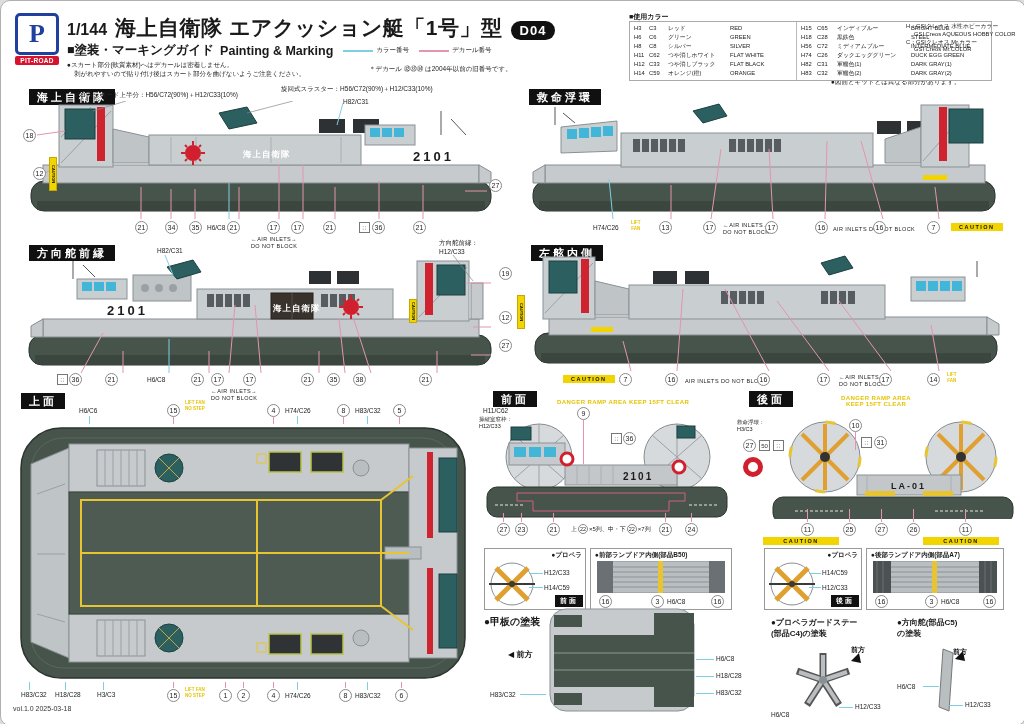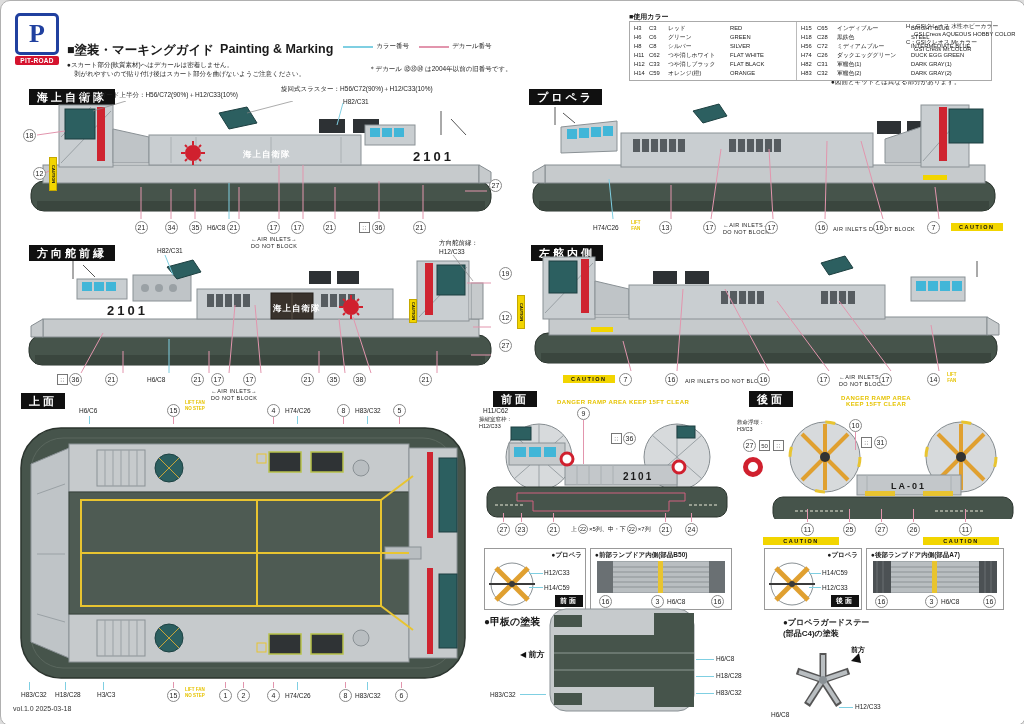--- a/index.html
+++ b/index.html
@@ -64,21 +64,26 @@
 <body>
 
 <div id="page">
 
   <div class="logo" style="left:14px;top:12px">
     <div class="logobox">
       <span class="logoP">P</span>
     </div>
     <div class="logoband">PIT-ROAD</div>
   </div>
-  <div class="abs" style="left:66px;top:41px;display:flex;align-items:flex-start">
+  <div class="abs" style="left:66px;top:13px;display:flex;align-items:baseline;gap:8px">
+    <span class="h-scale">1/144</span>
+    <span class="h-title">海上自衛隊 エアクッション艇「1号」型</span>
+    <span class="badge">D04</span>
+  </div>
+  <div class="abs" style="left:66px;top:41px;display:flex;align-items:center">
     <span class="h-guide">■塗装・マーキングガイド</span>
     <span class="h-guide" style="margin-left:6px">Painting &amp; Marking</span>
     <span class="leg">
       <span class="legline" style="background:#7fcfe2"></span>
       <span>カラー番号</span>
       </span>
     <span class="leg">
       <span class="legline" style="background:#e295ad"></span>
       <span>デカール番号</span>
       </span>
@@ -233,21 +238,21 @@
     <span class="sq" style="left:350px;top:137px">∷</span>
     <span class="chip" style="left:363px;top:136px">36</span>
     <span class="chip" style="left:404px;top:136px">21</span>
     <div class="air" style="left:242px;top:151px">
       <div>←AIR INLETS→</div>
         <div>DO NOT BLOCK</div>
       </div>
   </div>
 
   <div class="abs" style="left:518px;top:84px;width:502px;height:156px">
-    <span class="vlabel" style="left:10px;top:4px">プロペラ</span>
+    <span class="vlabel" style="left:10px;top:4px">救命浮環</span>
     <svg class="abs" style="left:6px;top:16px" width="490" height="118" viewBox="0 0 490 118">
       <rect x="8" y="80" width="462" height="30" rx="13" fill="#46544b" stroke="#2b342e"></rect>
       <rect x="14" y="100" width="450" height="9" fill="#3a463e"></rect>
       <rect x="20" y="64" width="440" height="18" fill="#c6cacc" stroke="#868d91"></rect>
       <polygon points="8,71 20,64 20,82 8,82" fill="#c6cacc" stroke="#868d91"></polygon>
       <polygon points="36,26 92,20 92,50 36,52" fill="#c9ced1" stroke="#8a9195"></polygon>
       <rect x="42" y="28" width="10" height="10" fill="#41b6d8"></rect>
         <rect x="54" y="27" width="10" height="10" fill="#41b6d8"></rect>
         <rect x="66" y="26" width="10" height="10" fill="#41b6d8"></rect>
         <rect x="78" y="25" width="10" height="10" fill="#41b6d8"></rect>
@@ -753,21 +758,21 @@
       <rect x="59" y="0" width="5" height="32" fill="#e8c430"></rect>
     </svg>
     <span class="chip" style="left:8px;top:46px">16</span>
     <span class="chip" style="left:58px;top:46px">3</span>
     <span class="colab" style="left:74px;top:49px">H6/C8</span>
     <span class="chip" style="left:116px;top:46px">16</span>
   </div>
 
   <div class="abs" style="left:483px;top:604px;width:256px;height:116px">
     <span class="ptitle" style="left:0px;top:10px;font-size:10px">●甲板の塗装</span>
-    <span class="arrowlab" style="left:36px;top:44px">◀ 前方</span>
+    <span class="arrowlab" style="left:24px;top:44px">◀ 前方</span>
     <svg class="abs" style="left:62px;top:2px" width="165" height="108" viewBox="0 0 165 108">
       <rect x="4" y="2" width="144" height="102" rx="16" fill="#c6cacc" stroke="#8a9195"></rect>
       <rect x="8" y="8" width="28" height="12" fill="#46544b"></rect>
       <rect x="8" y="86" width="28" height="12" fill="#46544b"></rect>
       <rect x="108" y="6" width="40" height="22" fill="#46544b"></rect>
       <rect x="108" y="80" width="40" height="20" fill="#46544b"></rect>
       <rect x="8" y="28" width="140" height="52" fill="#46544b"></rect>
       <line x1="8" y1="46" x2="148" y2="46" stroke="#8d9994"></line>
       <line x1="8" y1="63" x2="148" y2="63" stroke="#8d9994"></line>
     </svg>
@@ -775,21 +780,21 @@
     <span class="colab" style="left:232px;top:50px">H6/C8</span>
     <div class="clh" style="left:212px;top:71px;width:18px"></div>
     <span class="colab" style="left:232px;top:67px">H18/C28</span>
     <div class="clh" style="left:212px;top:88px;width:18px"></div>
     <span class="colab" style="left:232px;top:84px">H83/C32</span>
     <span class="colab" style="left:6px;top:86px">H83/C32</span>
     <div class="clh" style="left:36px;top:89px;width:26px"></div>
   </div>
 
   <div class="abs" style="left:766px;top:616px;width:128px;height:104px">
-    <div class="ptitle" style="left:16px;top:0px;font-size:8px">
+    <div class="ptitle" style="left:4px;top:0px;font-size:8px">
       <div>●プロペラガードステー</div>
         <div>(部品C4)の塗装</div>
       </div>
     <span class="arrowlab" style="left:84px;top:28px;font-size:7px">前方</span>
     <svg class="abs" style="left:16px;top:30px" width="80" height="70" viewBox="0 0 80 70">
       <g stroke="#555" stroke-width="7">
           <line x1="40" y1="33" x2="40" y2="6"></line>
           <line x1="40" y1="33" x2="14" y2="24"></line>
           <line x1="40" y1="33" x2="24" y2="58"></line>
           <line x1="40" y1="33" x2="56" y2="58"></line>
@@ -803,15 +808,30 @@
           <line x1="40" y1="33" x2="64" y2="25"></line>
         </g>
       <circle cx="40" cy="33" r="4" fill="#8a9195"></circle>
       <polygon points="68,14 76,6 78,16" fill="#111"></polygon>
     </svg>
     <div class="clh" style="left:72px;top:90px;width:14px"></div>
     <span class="colab" style="left:88px;top:86px">H12/C33</span>
     <span class="colab" style="left:4px;top:94px">H6/C8</span>
   </div>
 
+  <div class="abs" style="left:896px;top:616px;width:126px;height:104px">
+    <div class="ptitle" style="left:0px;top:0px;font-size:8px">
+      <div>●方向舵(部品C5)</div>
+        <div>の塗装</div>
+      </div>
+    <span class="arrowlab" style="left:56px;top:30px;font-size:7px">前方</span>
+    <svg class="abs" style="left:14px;top:30px" width="70" height="70" viewBox="0 0 70 70">
+      <polygon points="32,2 42,6 38,64 28,60" fill="#b9bec1" stroke="#777"></polygon>
+      <polygon points="44,12 52,4 54,14" fill="#111"></polygon>
+    </svg>
+    <span class="colab" style="left:0px;top:66px">H6/C8</span>
+    <div class="clh" style="left:26px;top:69px;width:16px"></div>
+    <div class="clh" style="left:52px;top:88px;width:14px"></div>
+    <span class="colab" style="left:68px;top:84px">H12/C33</span>
+  </div>
 
   <div class="footer" style="left:12px;top:704px">vol.1.0 2025-03-18</div>
 </div>
 
 </body></html>

